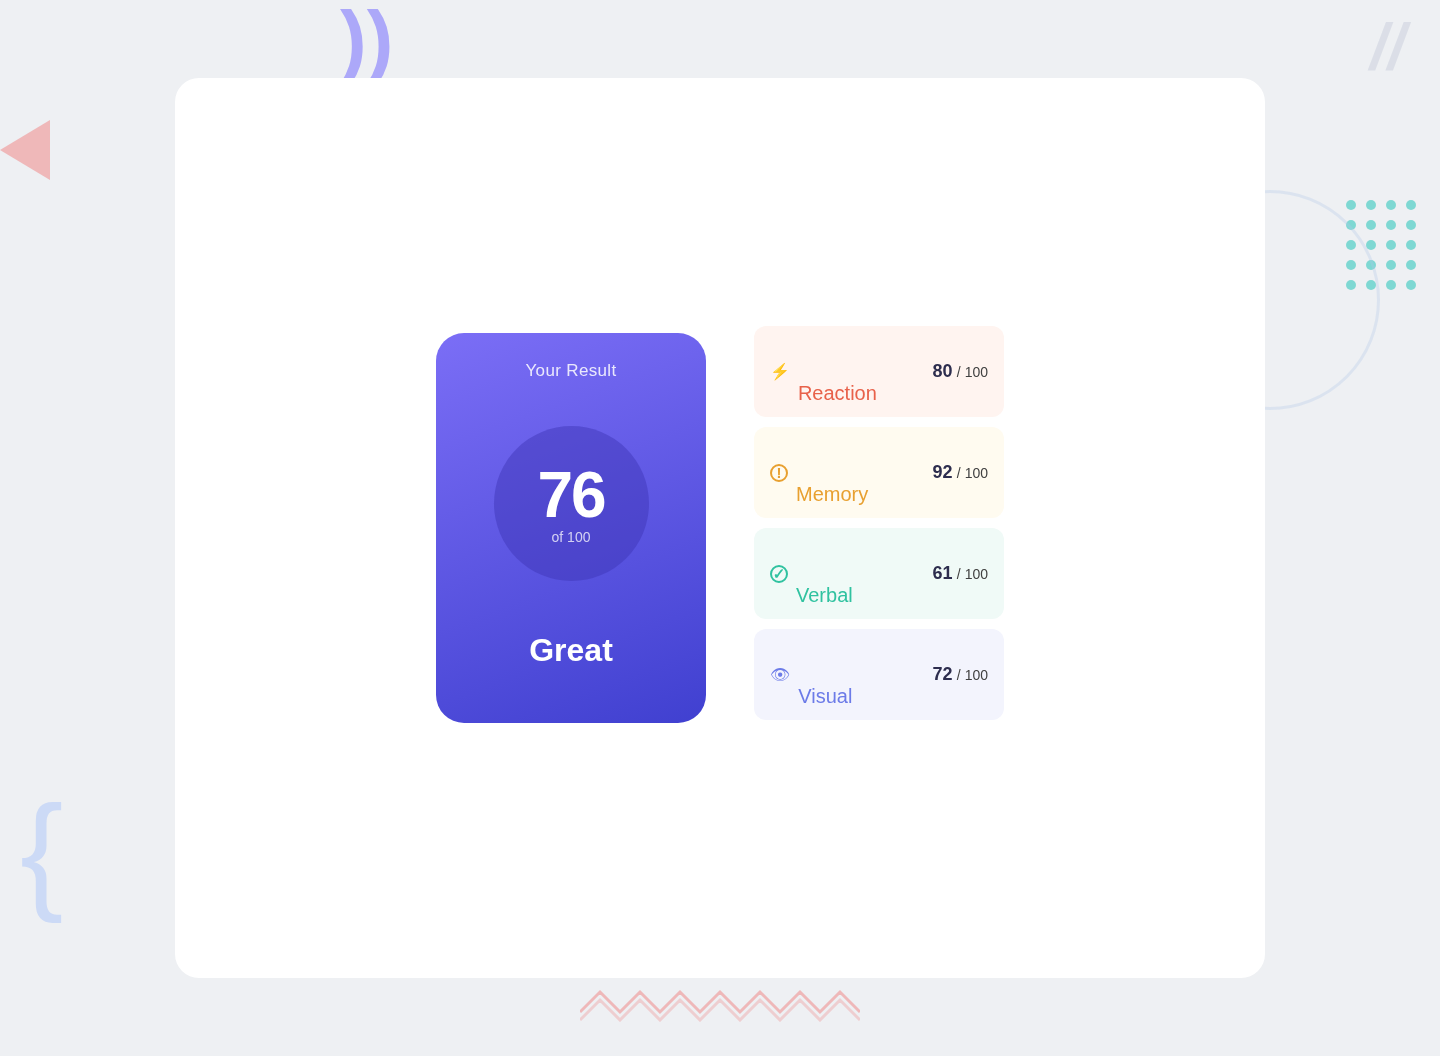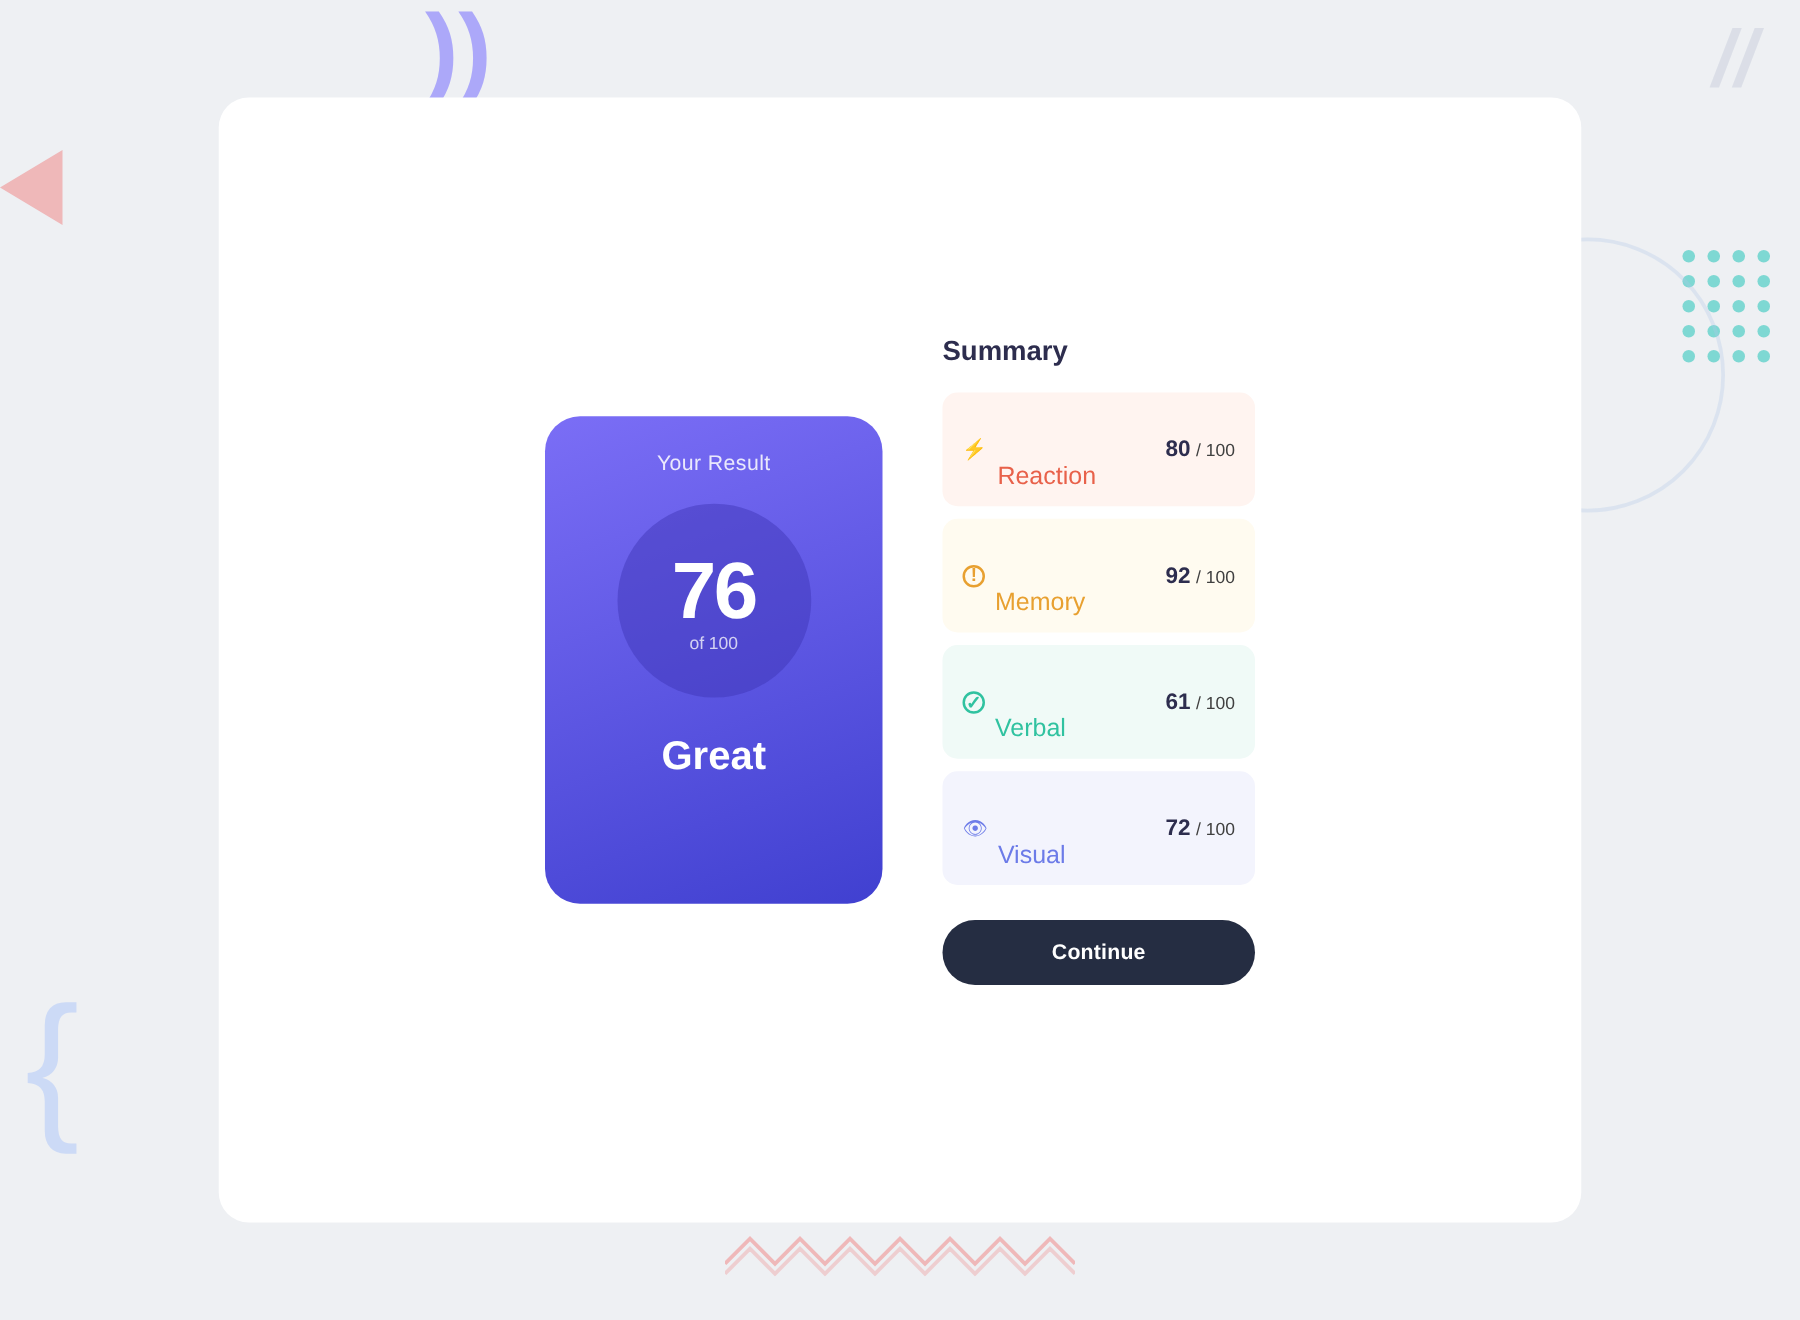--- a/index.html
+++ b/index.html
@@ -109,20 +109,21 @@
       width: 270px;
       min-height: 390px;
       background: linear-gradient(160deg, #7b6ef6 0%, #4040d0 100%);
       border-radius: 28px;
       display: flex;
       flex-direction: column;
       align-items: center;
       padding: 28px 20px 36px 20px;
       color: white;
       text-align: center;
+      gap: 23px;
     }
 
     .result-label {
       font-size: 17px;
       opacity: 0.85;
       margin-bottom: 22px;
       letter-spacing: 0.02em;
     }
 
     .score-circle {
@@ -300,21 +301,20 @@
 
       <div class="score-circle">
         <div class="score-number">76</div>
         <div class="score-of">of 100</div>
       </div>
 
       <div class="result-grade">Great</div>
     </div>
 
     <div class="summary-panel">
-      <div class="summary-title">Summary</div>
 
       <div class="metric-row reaction">
         <div class="metric-left">
           <span class="metric-icon">⚡</span>
           <span class="metric-name">Reaction</span>
         </div>
         <div class="metric-score">
           <span class="score-val">80</span>
           <span class="score-max"> / 100</span>
         </div>
@@ -346,17 +346,16 @@
         <div class="metric-left">
           <span class="metric-icon" style="color:#6c7be8;">👁</span>
           <span class="metric-name">Visual</span>
         </div>
         <div class="metric-score">
           <span class="score-val">72</span>
           <span class="score-max"> / 100</span>
         </div>
       </div>
 
-      <button class="continue-btn">Continue</button>
     </div>
 
   </div>
 </div>
 
 </body></html>

